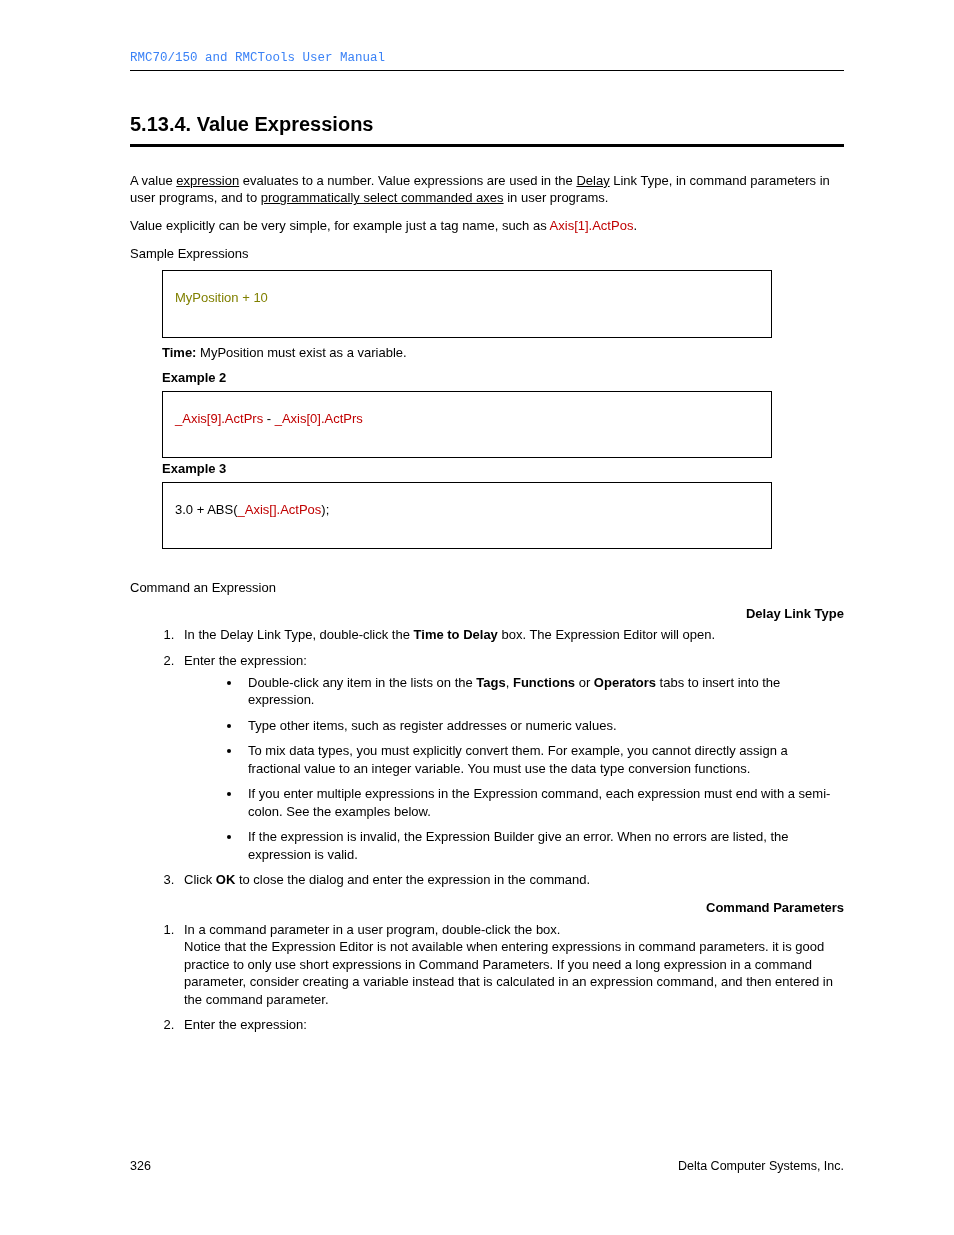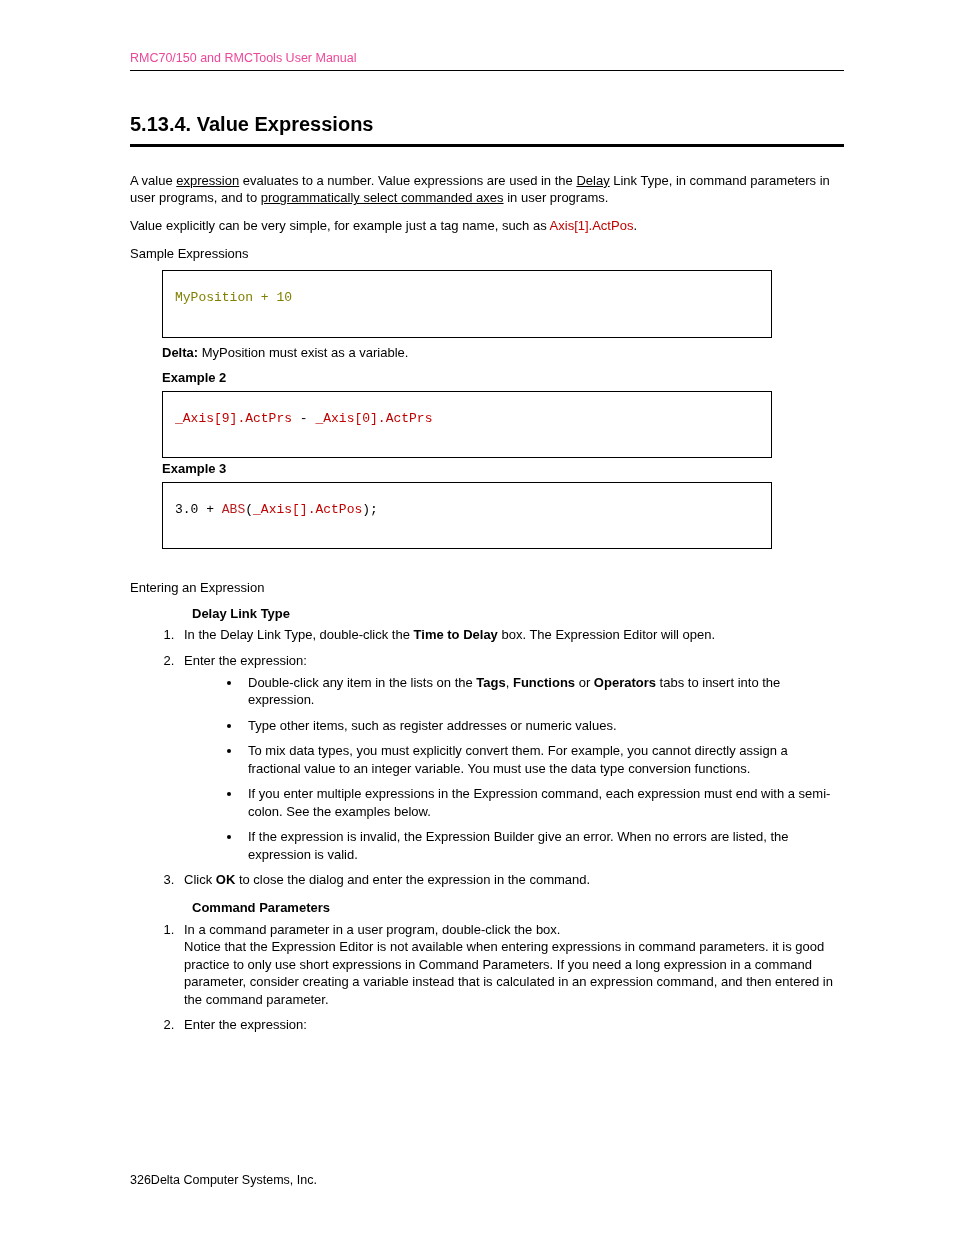--- a/index.html
+++ b/index.html
@@ -1,36 +1,36 @@
 <!DOCTYPE html>
 <html><head>
 <meta charset="utf-8">
 <style>
   body { margin:0; background:#fff; font-family:Verdana, Geneva, sans-serif; color:#000; }
   .page { width:954px; height:1235px; position:relative; padding:50px 110px 0 130px; box-sizing:border-box; font-size:13px; line-height:1.35; }
-  .header-text { font-size:12.5px; color:#ec4899; }
+  .header-text { font-size:12.5px; color:#3b82f6;font-family:Liberation Mono, monospace; }
   .header-rule { border:0; border-top:1px solid #000; margin:3px 0 40px 0; }
   .title { font-size:20px; font-weight:bold; margin:40px 0 6px 0; }
   .title-rule { border:0; border-top:3px solid #000; margin:0 0 25px 0; }
   .para { margin:0 0 10px 0; }
   .ul { text-decoration:underline; }
   .red { color:#c00000; }
   .olive { color:#808000; }
-  .purple { color:#b91c1c; }
+  .purple { color:#000000; }
   .bold { font-weight:bold; }
   .subhead { font-weight:normal; margin:10px 0 8px 0; }
   .ex-label { font-weight:bold; margin:6px 0 4px 32px; }
-  .codebox { border:1px solid #000; margin:0 0 0 32px; padding:18px 12px 30px 12px; width:610px; box-sizing:border-box; font-size:13px;font-family:Liberation Mono, monospace; }
+  .codebox { border:1px solid #000; margin:0 0 0 32px; padding:18px 12px 30px 12px; width:610px; box-sizing:border-box; font-size:13px; }
   .note { margin:6px 0 8px 32px; }
-  .indent1 { margin-left:62px; }
+  .indent1 { margin-left:26px;text-align:right; }
   ol.numlist { margin:4px 0 10px 48px; padding:0; }
   ol.numlist > li { margin:0 0 8px 0; padding-left:6px; }
   ul.bullets { list-style:disc; margin:4px 0 4px 54px; padding:0; }
   ul.bullets > li { margin:0 0 8px 4px; padding-left:6px; }
-  .footer { position:absolute; bottom:46px; left:130px; right:110px; display:flex; justify-content:flex-start; font-size:12.5px; }
+  .footer { position:absolute; bottom:60px; left:130px; right:110px; display:flex; justify-content:space-between; font-size:12.5px; }
 </style>
 </head>
 <body>
 
 <div class="page">
 
   <div class="header-text">RMC70/150 and RMCTools User Manual</div>
   <hr class="header-rule">
 
   <div class="title">5.13.4. Value Expressions</div>
@@ -43,34 +43,34 @@
   <p class="para">
     <span>Value explicitly can be very simple, for example just a tag name, such as </span><span class="red">Axis[1].ActPos</span><span>.</span>
   </p>
 
   <div class="subhead">Sample Expressions</div>
 
   <div class="codebox">
     <span class="olive">MyPosition + 10</span>
   </div>
   <div class="note">
-    <span class="bold">Delta:</span><span> MyPosition must exist as a variable.</span>
+    <span class="bold">Time:</span><span> MyPosition must exist as a variable.</span>
   </div>
 
   <div class="ex-label">Example 2</div>
   <div class="codebox">
     <span class="red">_Axis[9].ActPrs</span><span> - </span><span class="red">_Axis[0].ActPrs</span>
   </div>
 
   <div class="ex-label" style="margin-top:2px">Example 3</div>
   <div class="codebox">
     <span>3.0 + </span><span class="purple">ABS</span><span>(</span><span class="red">_Axis[].ActPos</span><span>);</span>
   </div>
 
-  <div class="subhead" style="margin-top:30px">Entering an Expression</div>
+  <div class="subhead" style="margin-top:30px">Command an Expression</div>
 
   <div class="bold indent1">Delay Link Type</div>
   <ol class="numlist">
     <li>
       <span>In the Delay Link Type, double-click the </span><span class="bold">Time to Delay</span><span> box. The Expression Editor will open.</span>
     </li>
     <li>
       <span>Enter the expression:</span>
       <ul class="bullets">
         <li>

